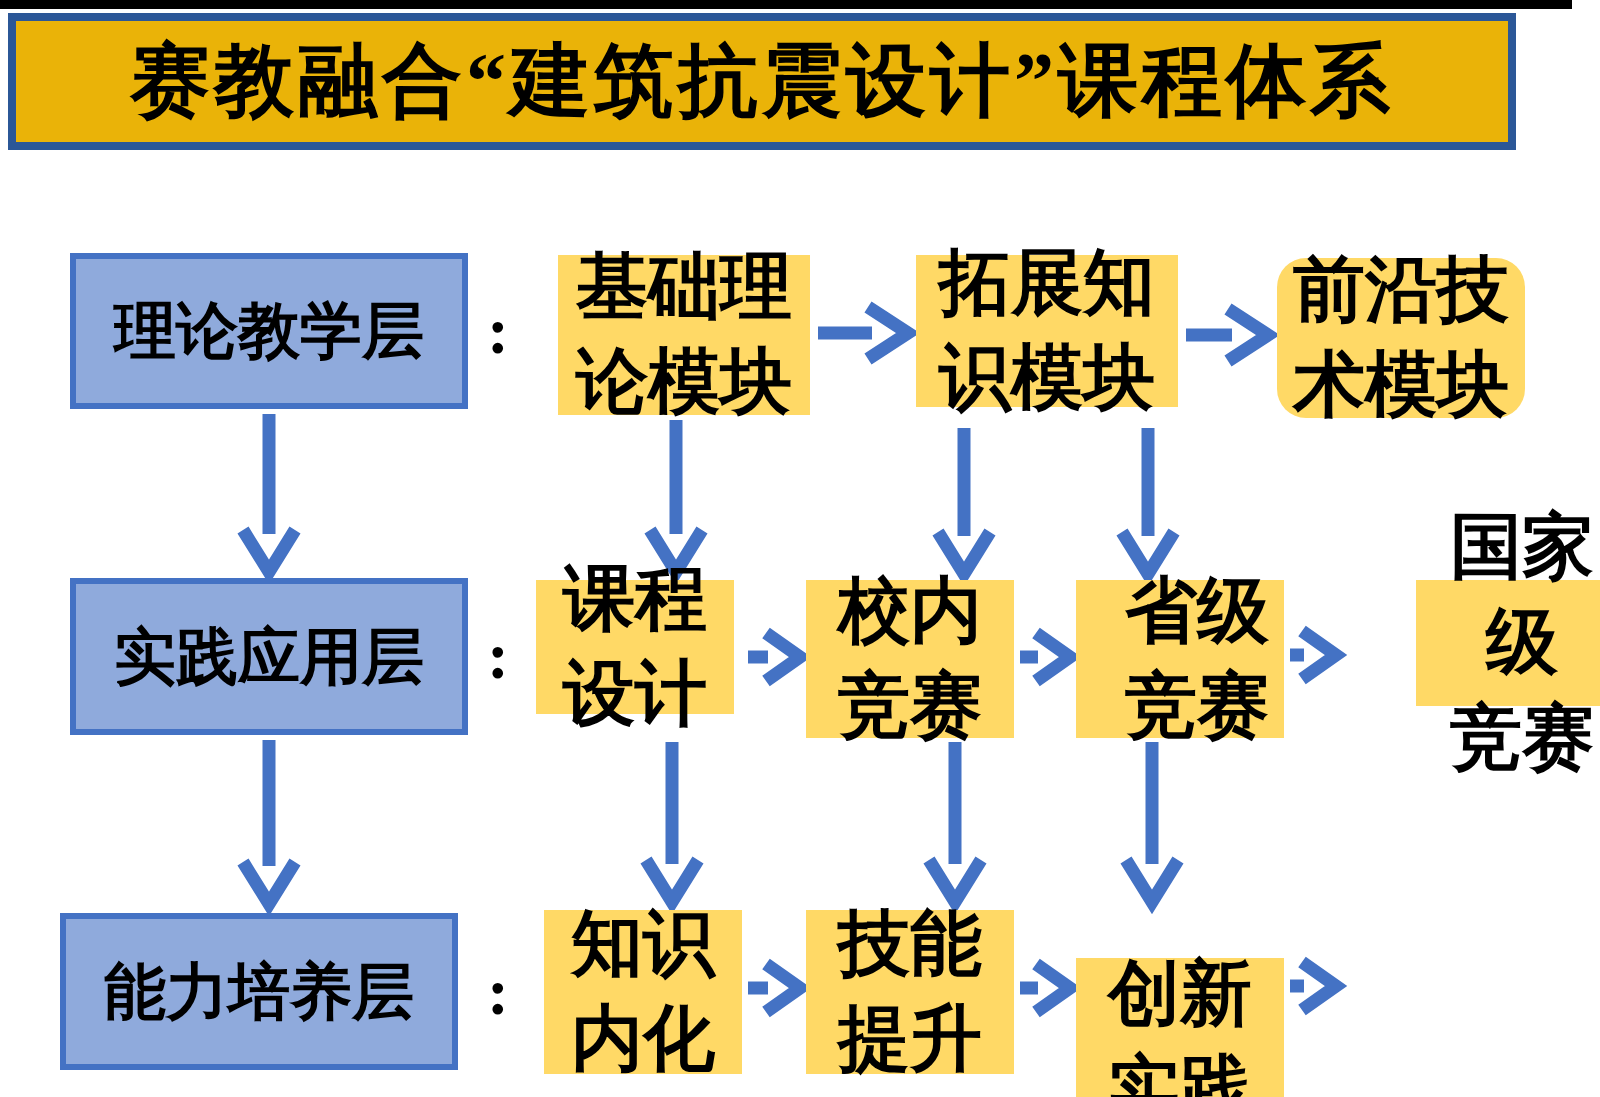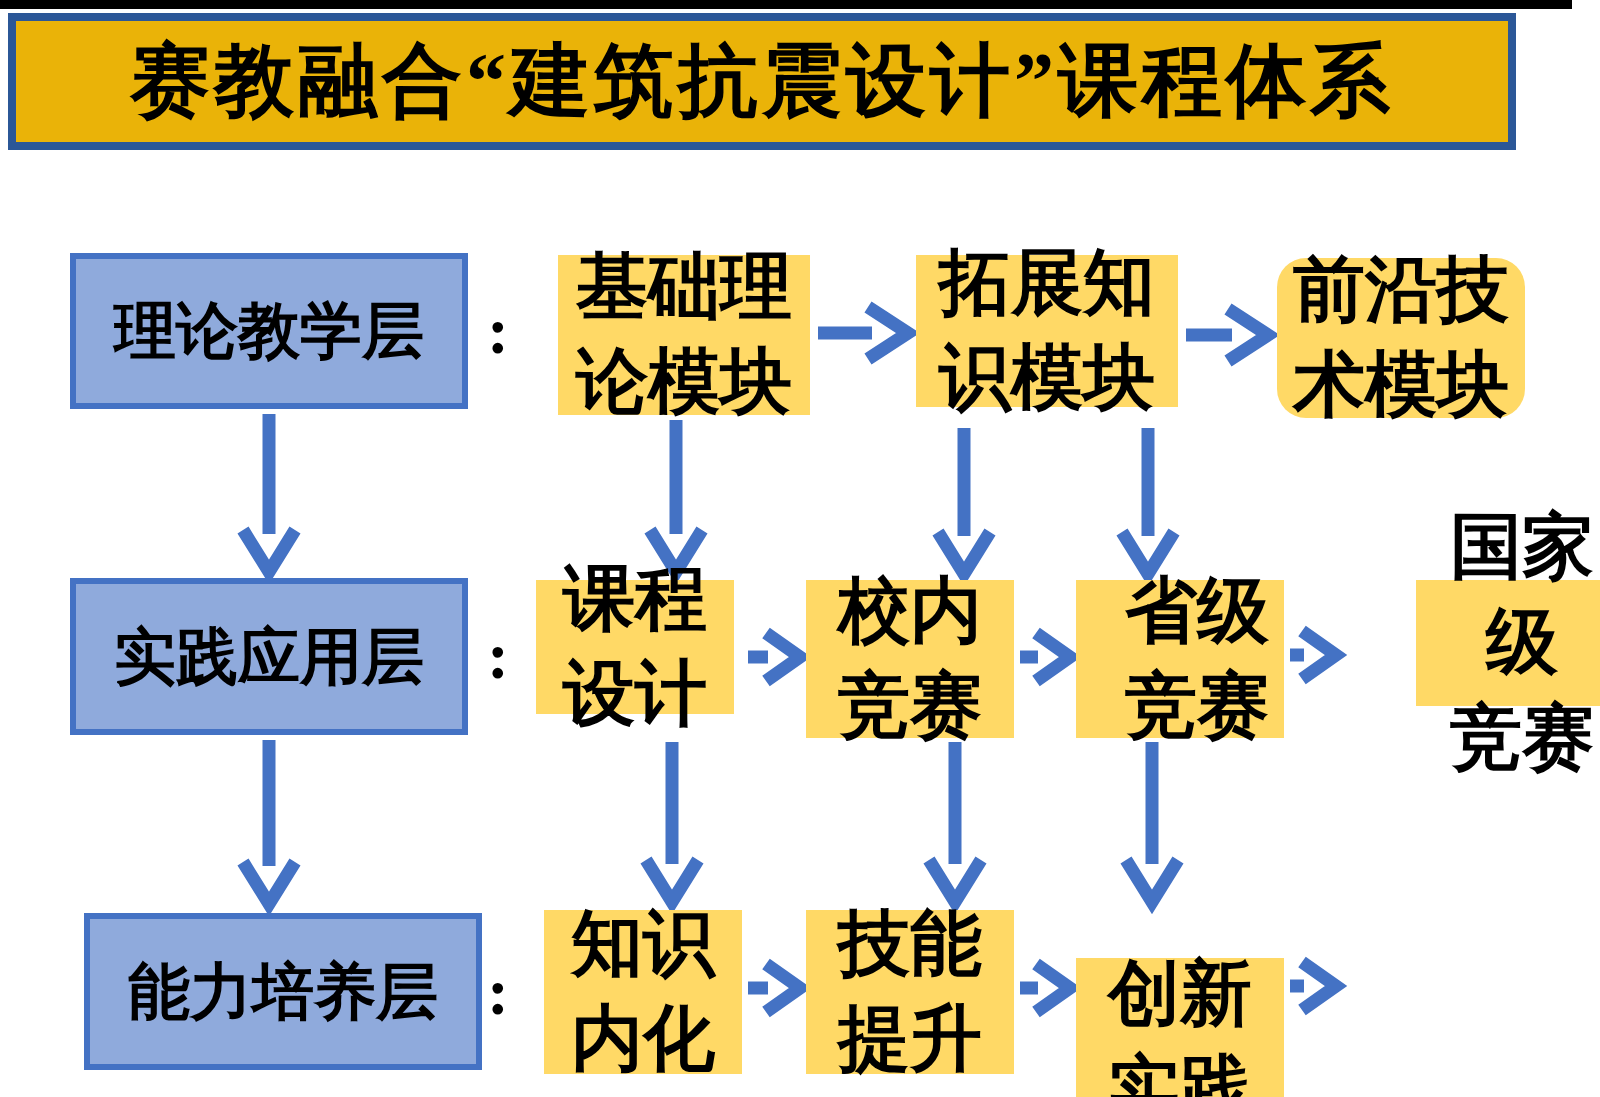--- a/index.html
+++ b/index.html
@@ -128,21 +128,21 @@
         <path d="M1302,962 L1336,986 L1302,1010"></path>
     </g>
   </svg>
 
   <div class="layer" style="left:70px;top:253px;width:398px;height:156px;">
     <span>理论教学层</span>
   </div>
   <div class="layer" style="left:70px;top:578px;width:398px;height:157px;">
     <span>实践应用层</span>
   </div>
-  <div class="layer" style="left:84px;top:913px;width:398px;height:157px;">
+  <div class="layer" style="left:60px;top:913px;width:398px;height:157px;">
     <span>能力培养层</span>
   </div>
 
   <div class="colon" style="left:478px;top:297px;height:68px;">:</div>
   <div class="colon" style="left:478px;top:622px;height:68px;">:</div>
   <div class="colon" style="left:478px;top:958px;height:68px;">:</div>
 
   <div class="node" style="left:558px;top:255px;width:252px;height:160px;">基础理
 论模块</div>
   <div class="node" style="left:916px;top:255px;width:262px;height:152px;">拓展知

